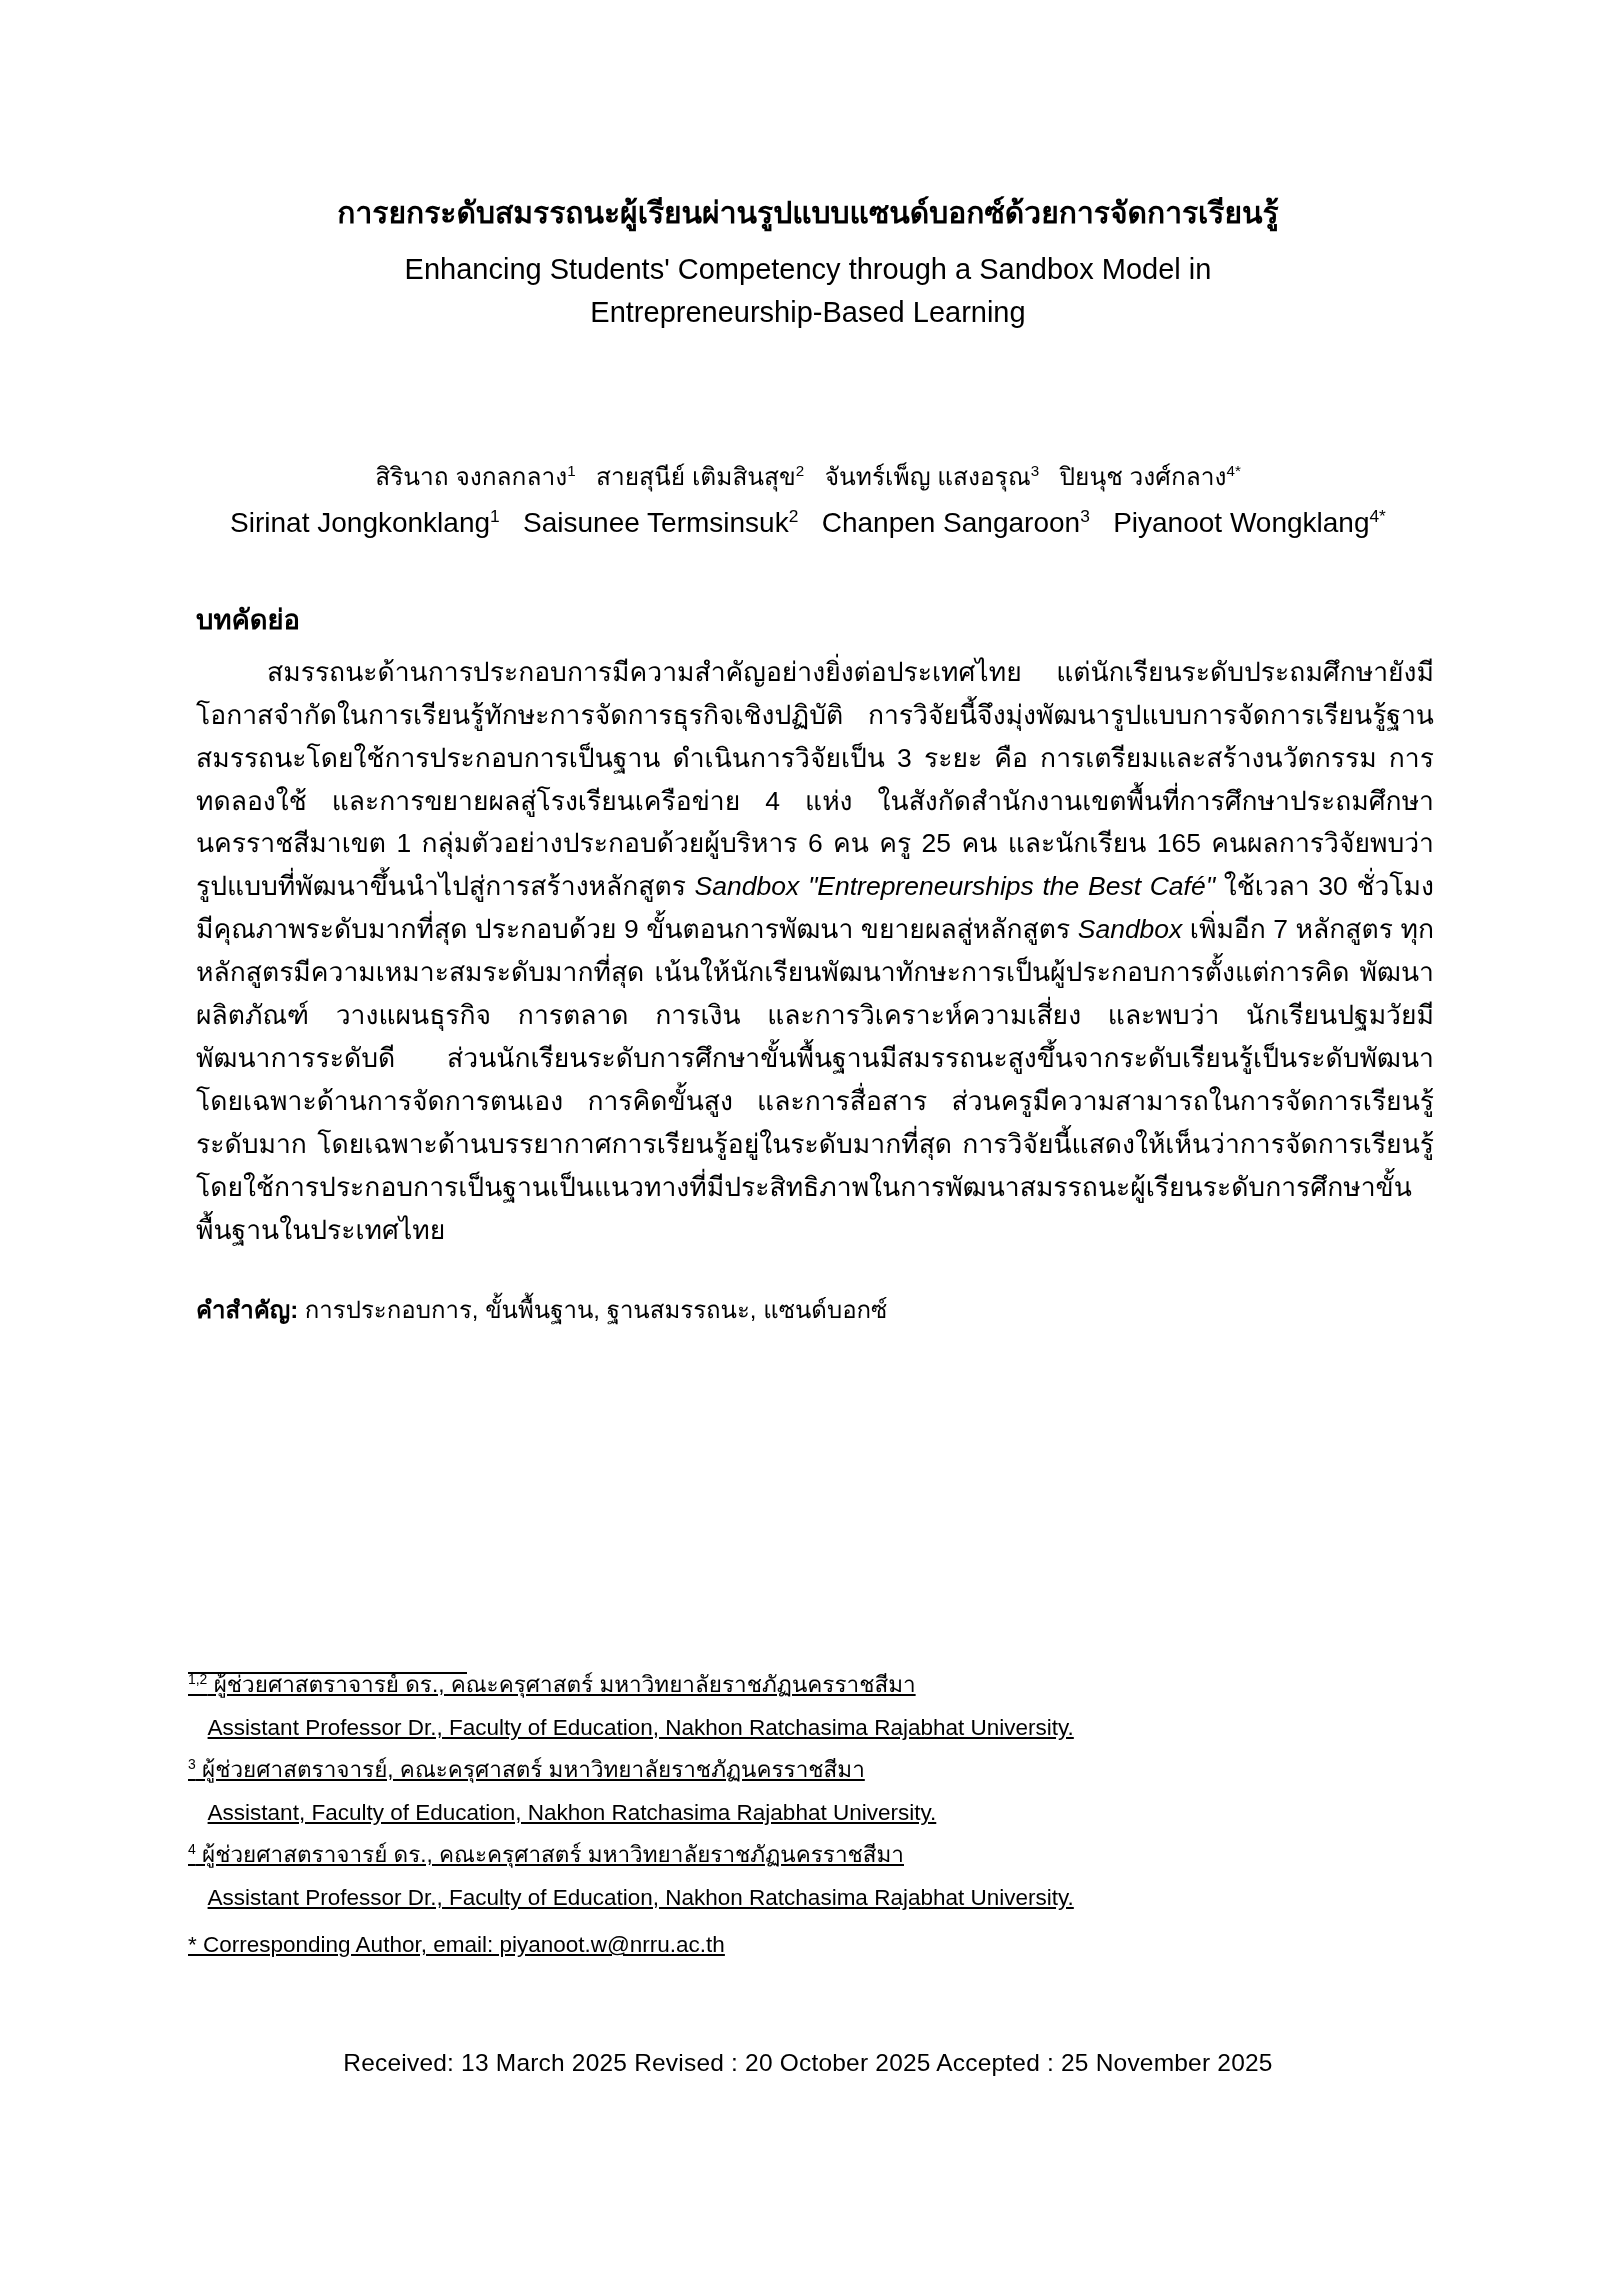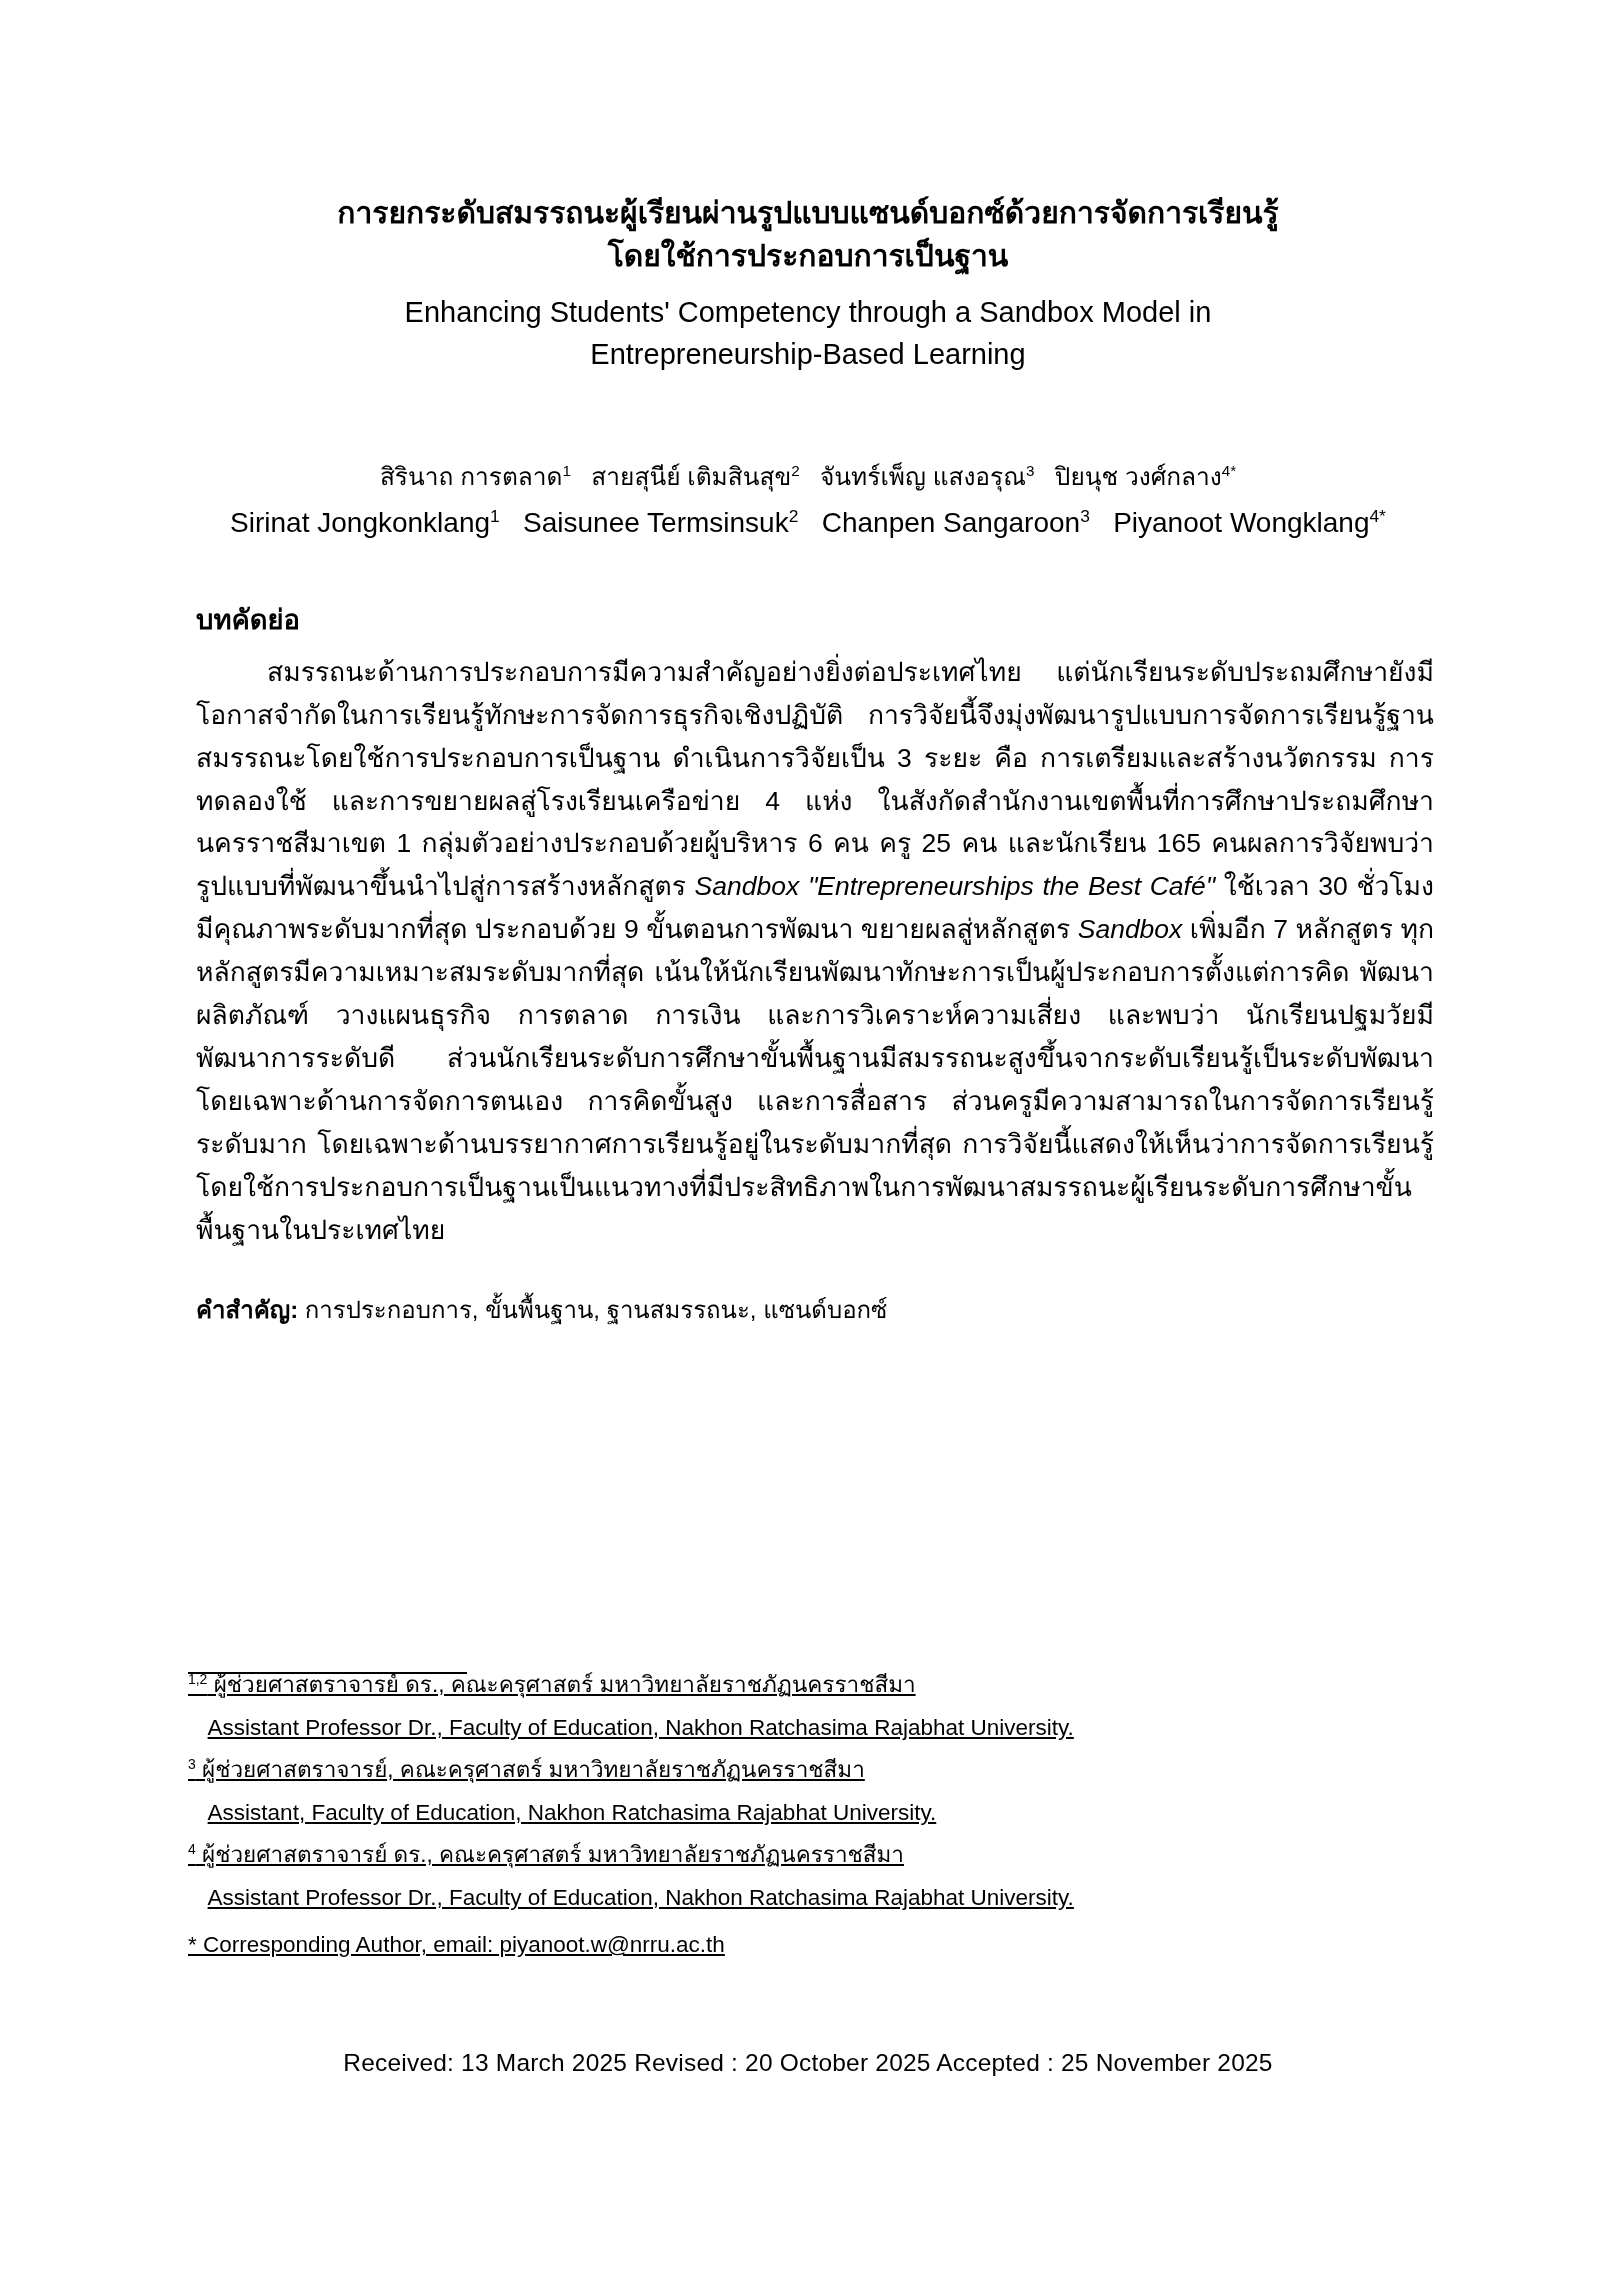--- a/index.html
+++ b/index.html
@@ -194,31 +194,30 @@
 </style>
 </head>
 <body>
 
 <div class="page">
 
 
   <div class="title-block">
     <div class="title-th">
       <div>การยกระดับสมรรถนะผู้เรียนผ่านรูปแบบแซนด์บอกซ์ด้วยการจัดการเรียนรู้</div>
-      <div>โดยใช้การประกอบการเป็นฐาน</div>
     </div>
     <div class="title-en">
       <div>Enhancing Students' Competency through a Sandbox Model in</div>
       <div>Entrepreneurship-Based Learning</div>
     </div>
   </div>
 
   <div class="authors">
     <div class="authors-th">
-      <span><span>สิรินาถ การตลาด</span><sup>1</sup></span>&nbsp;&nbsp;
+      <span><span>สิรินาถ จงกลกลาง</span><sup>1</sup></span>&nbsp;&nbsp;
       <span><span>สายสุนีย์ เติมสินสุข</span><sup>2</sup></span>&nbsp;&nbsp;
       <span><span>จันทร์เพ็ญ แสงอรุณ</span><sup>3</sup></span>&nbsp;&nbsp;
       <span><span>ปิยนุช วงศ์กลาง</span><sup>4*</sup></span>
     </div>
     <div class="authors-en">
       <span><span>Sirinat Jongkonklang</span><sup>1</sup></span>&nbsp;&nbsp;
       <span><span>Saisunee Termsinsuk</span><sup>2</sup></span>&nbsp;&nbsp;
       <span><span>Chanpen Sangaroon</span><sup>3</sup></span>&nbsp;&nbsp;
       <span><span>Piyanoot Wongklang</span><sup>4*</sup></span>
     </div>

